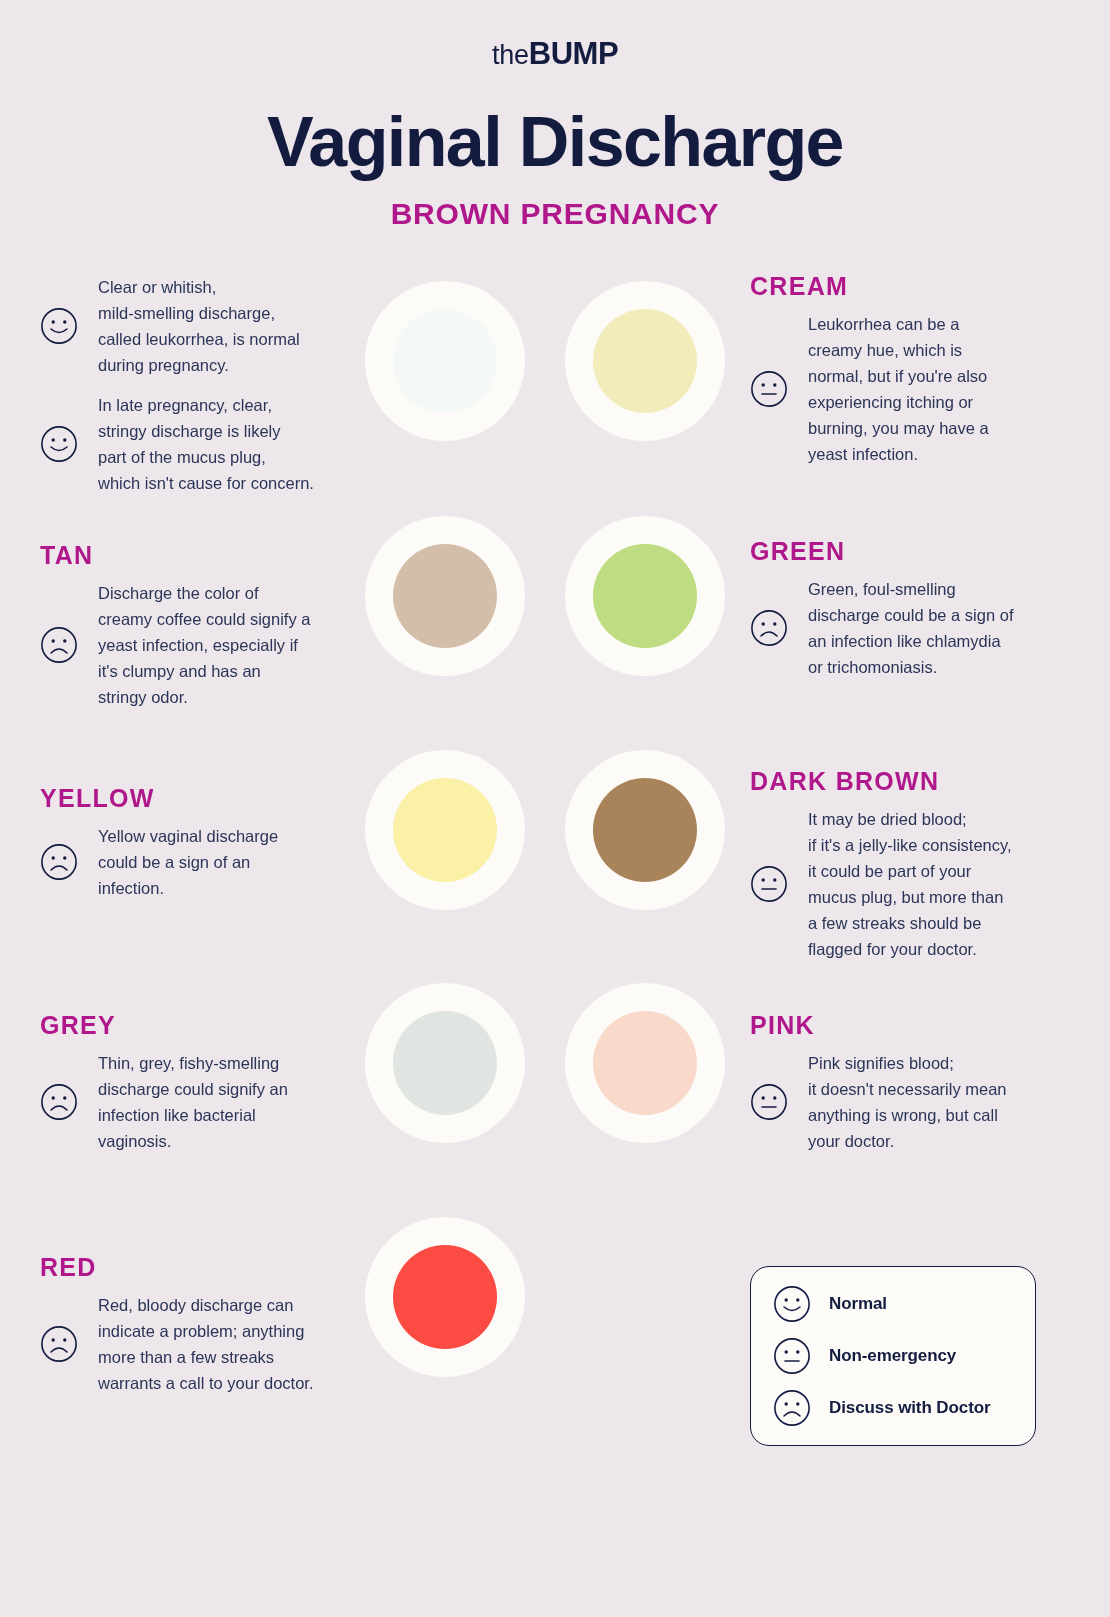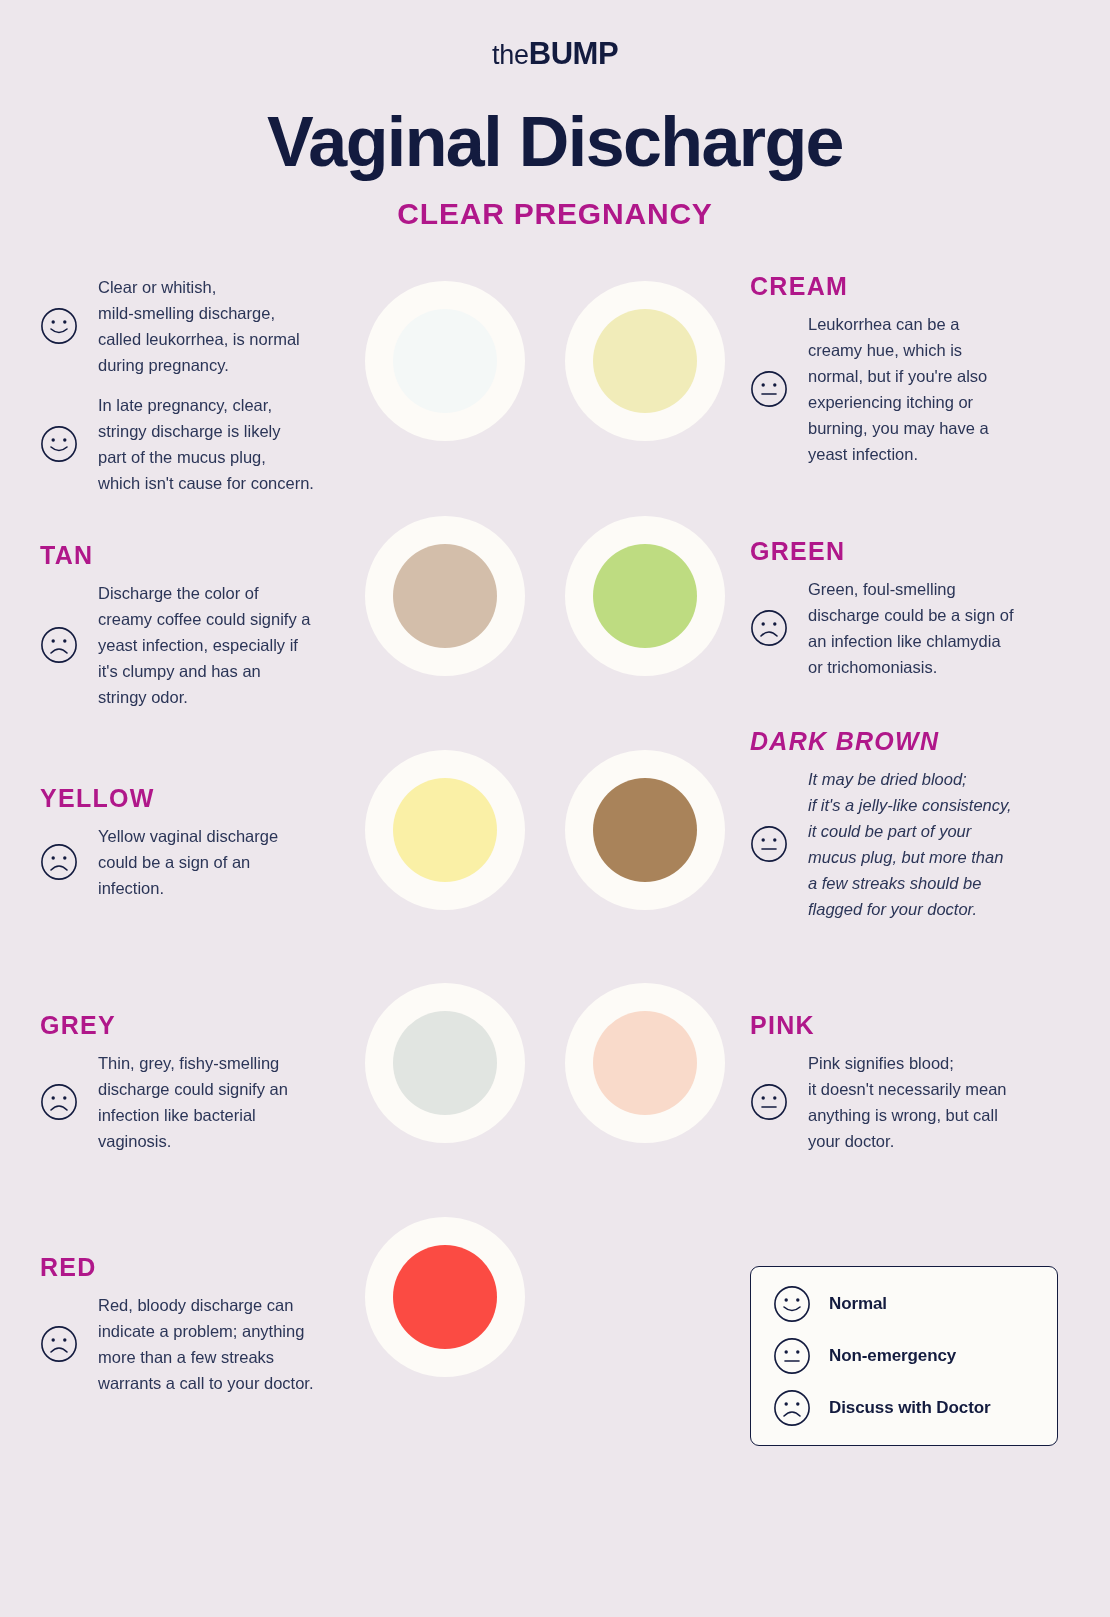--- a/index.html
+++ b/index.html
@@ -98,24 +98,24 @@
     white-space: pre-line;
   }
 
   .face { flex: 0 0 38px; width: 38px; height: 38px; }
   .face svg { display: block; }
 
   
   .legend {
     position: absolute;
     left: 750px;
-    width: 308px;
+    width: 286px;
     background: #FCFBF8;
     border: 1.6px solid #131B3F;
-    border-radius: 9px;
+    border-radius: 19px;
     padding: 18px 20px 18px 22px;
     box-sizing: border-box;
   }
   .legend-row {
     display: flex;
     align-items: center;
     gap: 18px;
     margin-bottom: 14px;
   }
   .legend-row:last-child { margin-bottom: 0; }
@@ -127,21 +127,21 @@
   }
 </style>
 </head>
 <body>
 
 <div class="header">
   <div class="logo">
     <span class="logo-the">the</span><span class="logo-bump">BUMP</span>
   </div>
   <div class="main-title">Vaginal Discharge</div>
-  <div class="sub-title">CLEAR PREGNANCY</div>
+  <div class="sub-title">BROWN PREGNANCY</div>
 </div>
 
 <div class="board" id="board">
     <div class="swatch-wrap" style="top: 10px; left: 365px;">
       <div class="swatch-outer">
         <div class="swatch-inner" style="background:#F4F8F7"></div>
       </div>
     </div>
     <div class="panel panel-left" style="top: 3px;">
       <div class="note">
@@ -261,21 +261,21 @@
         <span class="note-text">Yellow vaginal discharge
 could be a sign of an
 infection.</span>
       </div>
     </div>
     <div class="swatch-wrap" style="top: 479px; left: 565px;">
       <div class="swatch-outer">
         <div class="swatch-inner" style="background:#A9835A"></div>
       </div>
     </div>
-    <div class="panel panel-right" style="top: 458px; font-style: italic;">
+    <div class="panel panel-right" style="top: 498px;">
       <div class="cat-title">DARK BROWN</div>
       <div class="note">
         <span class="face">
           <svg viewBox="0 0 38 38" width="38" height="38">
             <circle cx="19" cy="19" r="17.1" fill="none" stroke="#131B3F" stroke-width="1.6"></circle>
             <circle cx="13.2" cy="15" r="1.7" fill="#131B3F"></circle>
             <circle cx="24.8" cy="15" r="1.7" fill="#131B3F"></circle>
             <line x1="12" y1="24" x2="26" y2="24" stroke="#131B3F" stroke-width="1.6" stroke-linecap="round"></line>
           </svg>
         </span>

